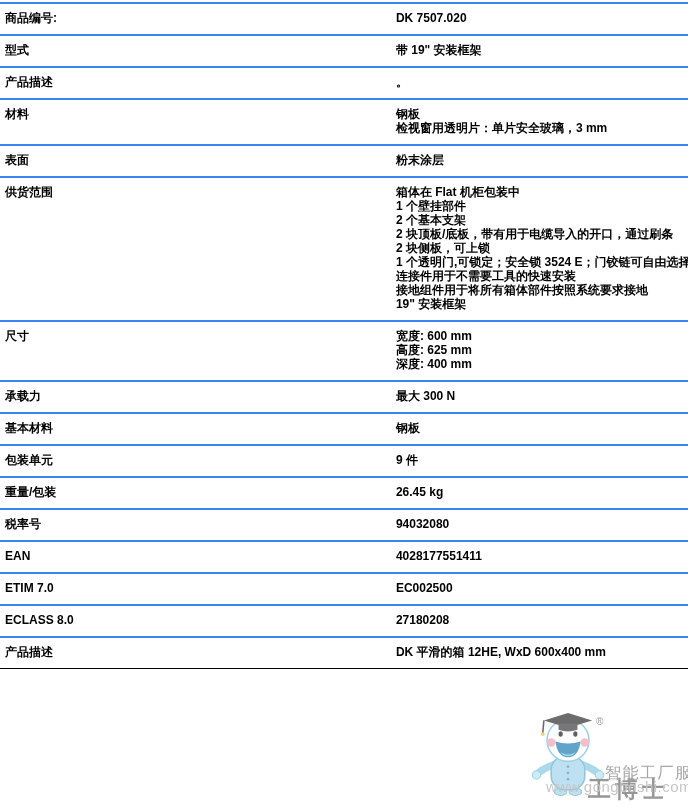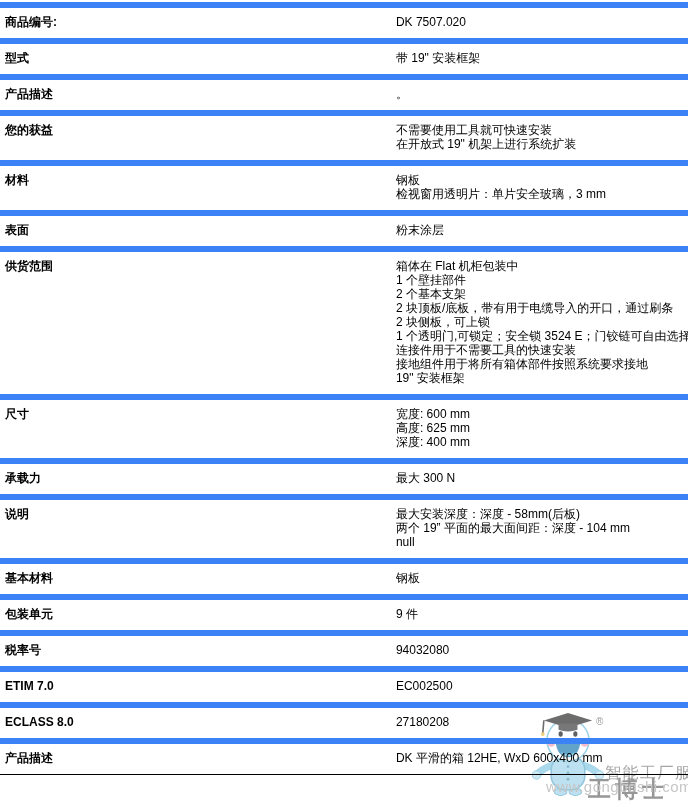--- a/index.html
+++ b/index.html
@@ -19,31 +19,32 @@
   table.spec {
     position: relative;
     z-index: 1;
     width: 688px;
     border-collapse: collapse;
     table-layout: fixed;
     margin-top: 2px;
     background: transparent;
   }
   table.spec tr {
-    border-top: 6px solid #3b82f6;
+    border-top: 2px solid #3b82f6;
     border-bottom: 1px solid #000;
   }
   table.spec th, table.spec td {
     vertical-align: top;
     text-align: left;
     font-size: 12px;
     line-height: 14px;
     color: #000;
     padding: 7px 0 9px 0;
     background: transparent;
+    font-weight: bold;
   }
   table.spec th {
     width: 393px;
     font-weight: 700;
     padding-left: 5px;
   }
   table.spec td { width: 290px; }
   .value-line { white-space: nowrap; }
 
   
@@ -126,27 +127,20 @@
           </td>
     </tr>
 
     <tr>
       <th>产品描述</th>
       <td>
             <div class="value-line">。</div>
           </td>
     </tr>
 
-    <tr>
-      <th>您的获益</th>
-      <td>
-            <div class="value-line">不需要使用工具就可快速安装</div>
-            <div class="value-line">在开放式 19" 机架上进行系统扩装</div>
-          </td>
-    </tr>
 
     <tr>
       <th>材料</th>
       <td>
             <div class="value-line">钢板</div>
             <div class="value-line">检视窗用透明片：单片安全玻璃，3 mm</div>
           </td>
     </tr>
 
     <tr>
@@ -182,51 +176,55 @@
     </tr>
 
 
     <tr>
       <th>承载力</th>
       <td>
             <div class="value-line">最大 300 N</div>
           </td>
     </tr>
 
-    <tr>
-      <th>说明</th>
-      <td>
-            <div class="value-line">最大安装深度：深度 - 58mm(后板)</div>
-            <div class="value-line">两个 19” 平面的最大面间距：深度 - 104 mm</div>
-            <div class="value-line">null</div>
-          </td>
-    </tr>
 
     <tr>
       <th>基本材料</th>
       <td>
             <div class="value-line">钢板</div>
           </td>
     </tr>
 
     <tr>
       <th>包装单元</th>
       <td>
             <div class="value-line">9 件</div>
           </td>
     </tr>
 
+    <tr>
+      <th>重量/包装</th>
+      <td>
+            <div class="value-line">26.45 kg</div>
+          </td>
+    </tr>
 
     <tr>
       <th>税率号</th>
       <td>
             <div class="value-line">94032080</div>
           </td>
     </tr>
 
+    <tr>
+      <th>EAN</th>
+      <td>
+            <div class="value-line">4028177551411</div>
+          </td>
+    </tr>
 
     <tr>
       <th>ETIM 7.0</th>
       <td>
             <div class="value-line">EC002500</div>
           </td>
     </tr>
 
     <tr>
       <th>ECLASS 8.0</th>

